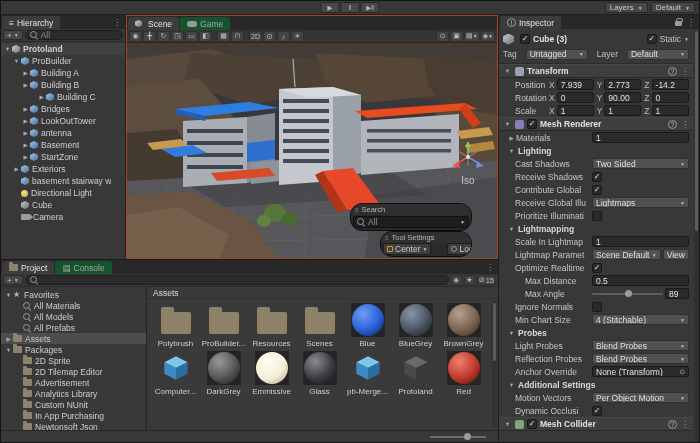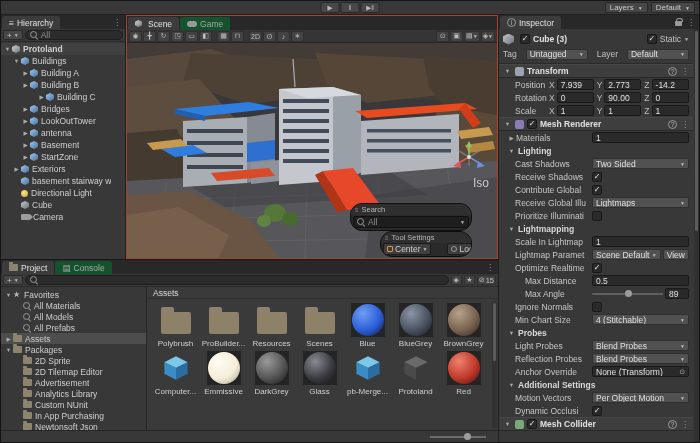--- a/index.html
+++ b/index.html
@@ -51,21 +51,21 @@
 .canvas{flex:1;position:relative;overflow:hidden;background:#39383b}
 .canvas>svg{position:absolute;inset:0;width:100%;height:100%}
 .overlay{position:absolute;background:#2a2a2a;border:1px solid #0e0e0e;border-radius:12px;overflow:hidden}
 .ovtitle{height:11px;display:flex;align-items:center;gap:3px;padding:0 4px;color:#b5b5b5;font-size:7.5px;background:#2f2f2f}
 .ovhandle{color:#8a8a8a;font-size:6px}
 .ovfield{height:12px;margin:1px 2px 2px 2px;background:#1e1e1e;border:1px solid #101010;border-radius:2px;display:flex;align-items:center;gap:3px;padding:0 3px;color:#8f8f8f}
 .ovrow{height:13px;display:flex;align-items:center;gap:16px;padding:1px 2px 2px 2px}
 .ovbtn{flex:1;height:12px;background:#3e3e3e;border:1px solid #1c1c1c;border-radius:2px;display:flex;align-items:center;gap:2px;padding:0 3px;color:#cfcfcf}
 .pivicon{width:6px;height:6px;border:1px solid #d89a3a;border-radius:1px;flex:none}
 .orienticon{width:6px;height:6px;border:1px solid #9a9a9a;border-radius:50%;flex:none}
-.gizmo{position:absolute;text-align:right;color:#c9c9c9;font-size:12px}
+.gizmo{position:absolute;text-align:center;color:#c9c9c9;font-size:10px}
 
 .insp{flex:1;background:#383838;border-left:1px solid #1f1f1f;display:flex;flex-direction:column;min-width:0}
 .inspscroll{flex:1;overflow:hidden;position:relative;padding-right:6px}
 .vscroll{position:absolute;right:0;top:0;bottom:0;width:5px;background:#313131}
 .vthumb{position:absolute;left:1px;right:1px;border-radius:2px;background:#5c5c5c}
 .gohdr{padding:2px 4px;border-bottom:1px solid #2b2b2b}
 .gorow1{height:16px;display:flex;align-items:center;gap:3px}
 .goname{font-weight:bold;color:#e2e2e2;flex:1;overflow:hidden;white-space:nowrap}
 .gorow2{height:14px;display:flex;align-items:center;gap:9px}
 .minilabel{color:#c2c2c2}
@@ -175,21 +175,21 @@
           </div>
           <div class="tree">
             <div class="trow scene-root" style="padding-left:2px">
                 <span class="arr">▼</span>
                 <span class="uicon"></span>
                 <span class="tlabel">Protoland</span>
               </div>
             <div class="trow" style="padding-left:11px">
                 <span class="arr">▼</span>
                 <span class="goicon"></span>
-                <span class="tlabel">Buildings</span>
+                <span class="tlabel">ProBuilder</span>
               </div>
             <div class="trow" style="padding-left:20px">
                 <span class="arr">▶</span>
                 <span class="goicon"></span>
                 <span class="tlabel">Building A</span>
               </div>
             <div class="trow" style="padding-left:20px">
                 <span class="arr">▶</span>
                 <span class="goicon"></span>
                 <span class="tlabel">Building B</span>
@@ -552,30 +552,30 @@
                       <polygon points="12,2 22,7 12,12 2,7" fill="#7fc7e8"></polygon>
                       <polygon points="2,7 12,12 12,22 2,17" fill="#3a8dc4"></polygon>
                       <polygon points="22,7 12,12 12,22 22,17" fill="#2a6da0"></polygon>
                     </svg>
                   </div>
                   <div class="clabel">Computer...</div>
                 </div>
               <div class="cell">
                   <div class="thumb">
                     <div class="matbg"></div>
+                    <div class="sphere" style="background:radial-gradient(circle at 35% 30%,#999999,#555555 55%,#222222 92%)"></div>
+                  </div>
+                  <div class="clabel">DarkGrey</div>
+                </div>
+              <div class="cell">
+                  <div class="thumb">
+                    <div class="matbg"></div>
                     <div class="sphere" style="background:radial-gradient(circle at 35% 30%,#fffdf2,#f5eed8 55%,#b5ae98 92%)"></div>
                   </div>
                   <div class="clabel">Emmissive</div>
-                </div>
-              <div class="cell">
-                  <div class="thumb">
-                    <div class="matbg"></div>
-                    <div class="sphere" style="background:radial-gradient(circle at 35% 30%,#999999,#555555 55%,#222222 92%)"></div>
-                  </div>
-                  <div class="clabel">DarkGrey</div>
                 </div>
               <div class="cell">
                   <div class="thumb">
                     <div class="matbg"></div>
                     <div class="sphere" style="background:radial-gradient(circle at 35% 30%,#8a8a95,#3a3a40 55%,#18181c 92%)"></div>
                   </div>
                   <div class="clabel">Glass</div>
                 </div>
               <div class="cell">
                   <div class="thumb">

